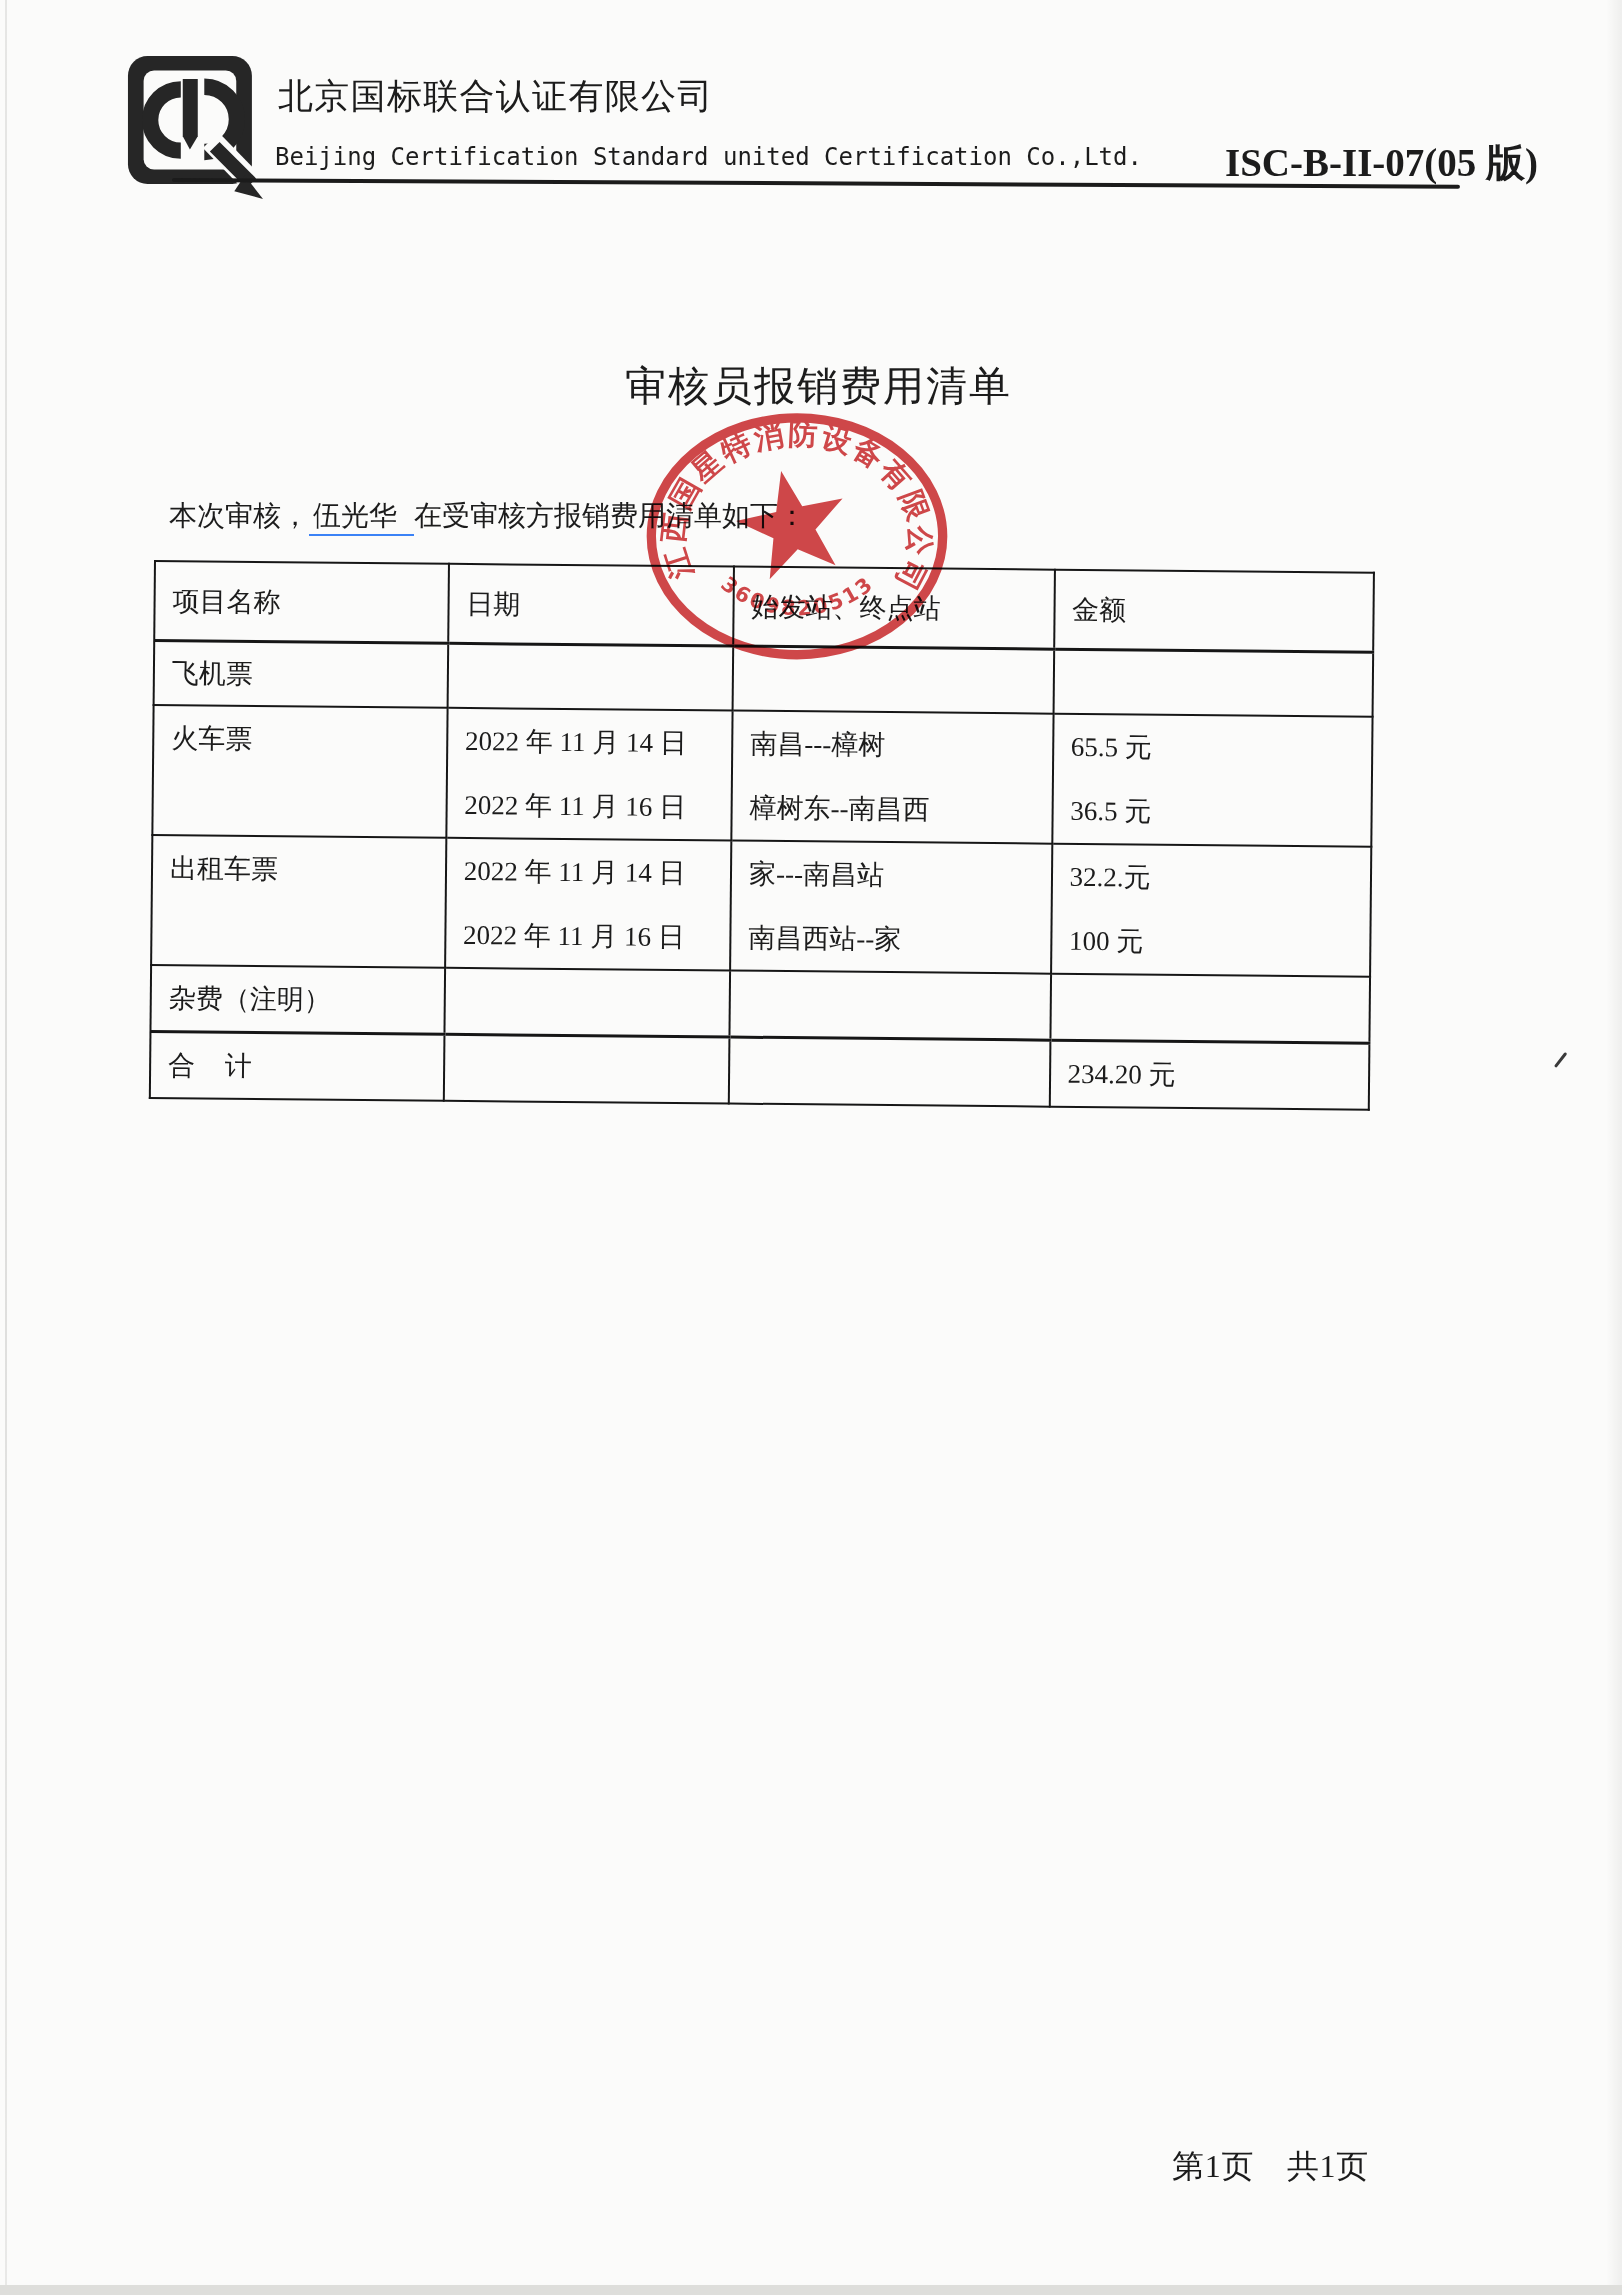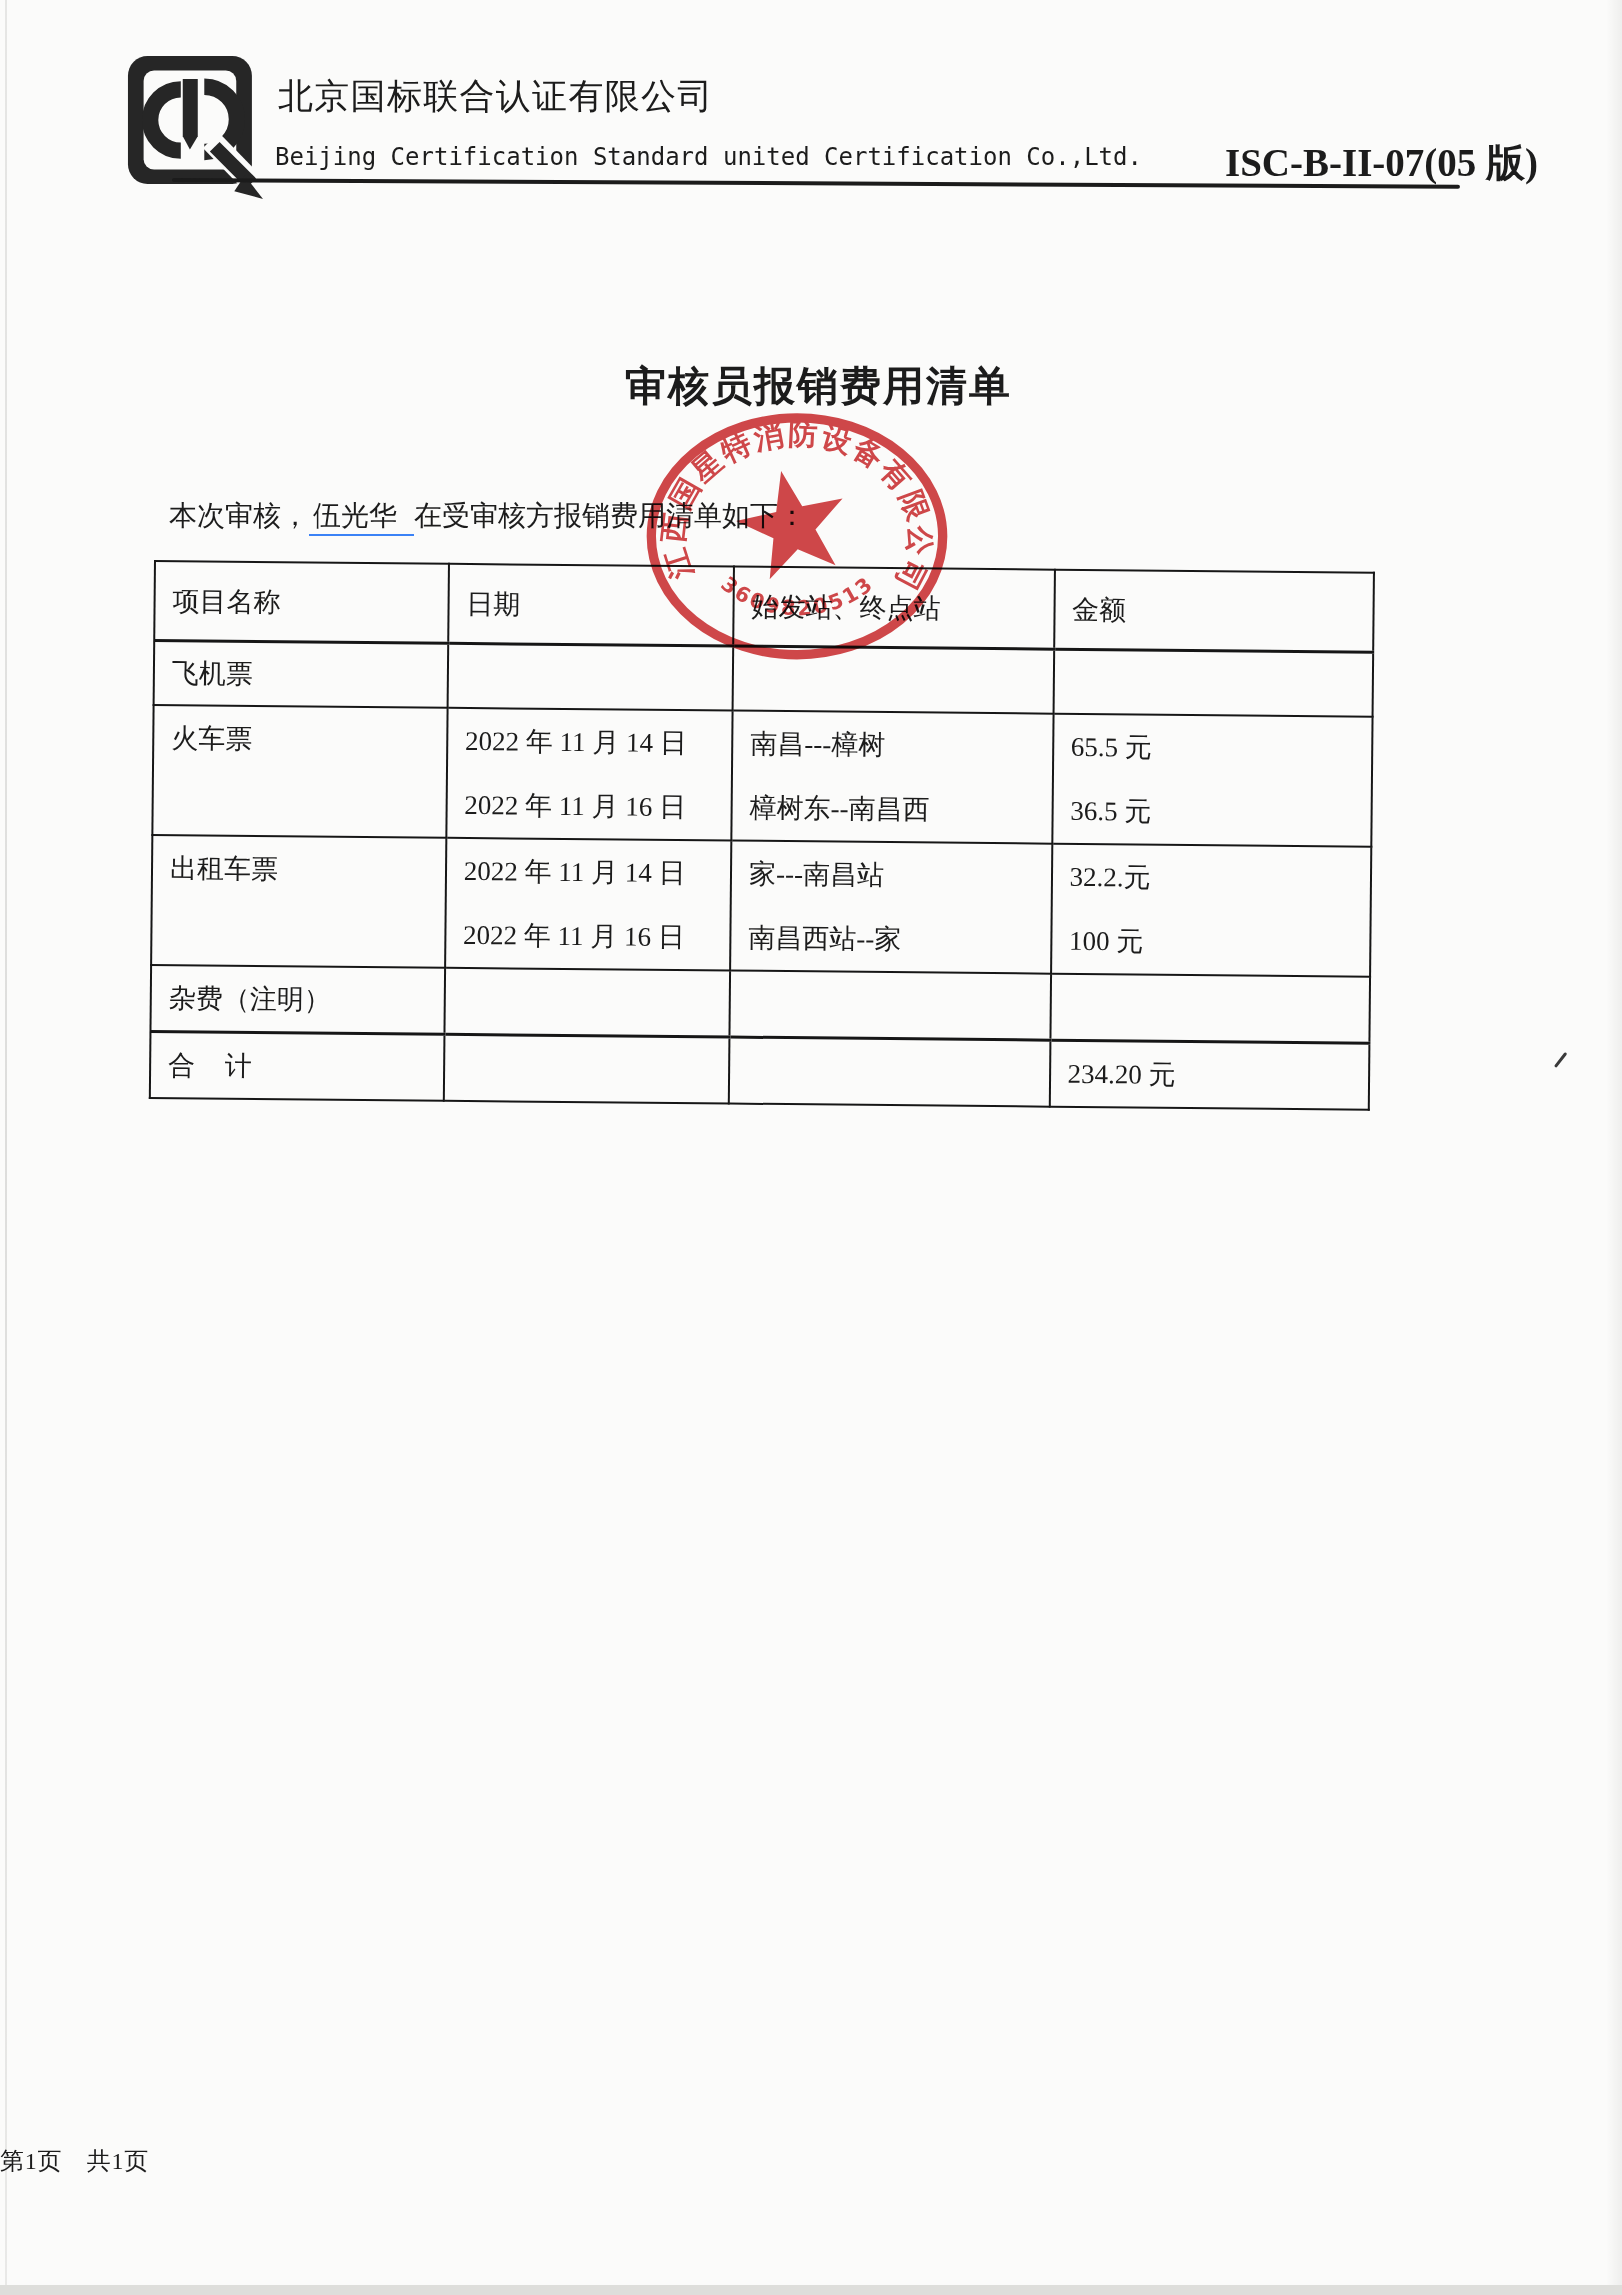--- a/index.html
+++ b/index.html
@@ -14,21 +14,21 @@
   .scan-left-line{left:4.6px;top:0;width:2px;height:2295px;background:linear-gradient(#d8d8d6,#c9c9c7,#dddddb);opacity:.6;}
   .scan-bottom-band{left:0;top:2285px;width:1623px;height:10.5px;background:#dededb;}
   .scan-right-shade{left:1606px;top:0;width:16.4px;height:2295px;background:linear-gradient(90deg,rgba(0,0,0,0),rgba(0,0,0,.05));}
   
   .logo{left:126px;top:54px;width:137px;height:149px;}
   .company-cn{left:278px;top:73px;font-size:35px;letter-spacing:1.3px;font-weight:500;}
   .company-en{left:275px;top:143px;font-size:24px;font-family:"DejaVu Sans Mono","Liberation Mono",monospace;letter-spacing:0;}
   .form-no{left:1225px;top:136px;font-size:39px;font-weight:bold;font-family:"Liberation Serif",serif;}
   .header-rule{left:172px;top:178px;width:1288px;height:3.9px;background:#1b1b1b;transform:rotate(0.30deg);transform-origin:left top;border-radius:2px;}
   
-  .doc-title{left:625px;top:359px;font-size:41px;font-weight:bold;letter-spacing:2px;}
+  .doc-title{left:625px;top:359px;font-size:41px;font-weight:normal;letter-spacing:2px;}
   .intro{left:169px;top:497px;font-size:28px;}
   .intro .uname{border-bottom:2px solid #3b82f6;padding:0 17px 2.6px 3.9px;}
   
   .tbl-wrap{left:154px;top:560px;width:1221px;transform:rotate(0.55deg);transform-origin:left top;}
   table.exp{border-collapse:collapse;table-layout:fixed;width:1221px;}
   table.exp col.c1{width:24.1%;} table.exp col.c2{width:23.4%;}
   table.exp col.c3{width:26.3%;} table.exp col.c4{width:26.2%;}
   table.exp td{border:2px solid #161616;border-top-width:2.6px;border-bottom-width:2.6px;
     font-size:27px;padding:0 0 0 17px;vertical-align:middle;}
   tr.hdr td{height:77px;border-bottom-width:3.9px;}
@@ -36,21 +36,21 @@
   tr.r-train td,tr.r-taxi td{height:128px;padding:0;vertical-align:top;}
   tr.r-misc td{height:64px;}
   tr.r-total td{height:64px;border-top-width:3.9px;}
   .two-line{display:flex;flex-direction:column;justify-content:space-around;height:128px;padding-left:17px;}
   .two-line>div{display:flex;align-items:center;height:58px;}
   .total-label{letter-spacing:1.3px;}
   
   .stamp{left:644px;top:412px;width:306px;height:254px;mix-blend-mode:multiply;opacity:.93;}
   
   .pen-tick{left:1559px;top:1051px;width:3.3px;height:18.3px;background:#3a3a3a;transform:rotate(38deg);border-radius:2px;}
-  .footer{left:0;top:2145px;width:1369px;text-align:left;font-size:24px;letter-spacing:0.7px;}
+  .footer{left:0;top:2145px;width:1369px;text-align:right;font-size:32px;letter-spacing:0.7px;}
 </style>
 </head>
 <body>
 
 <div class="abs scan-left-line"></div>
 <div class="abs scan-right-shade"></div>
 <div class="abs scan-bottom-band"></div>
 
 <svg class="abs logo" viewBox="0 0 210 228">
   <rect x="3" y="3" width="190" height="196" rx="30" fill="#262626"></rect>

